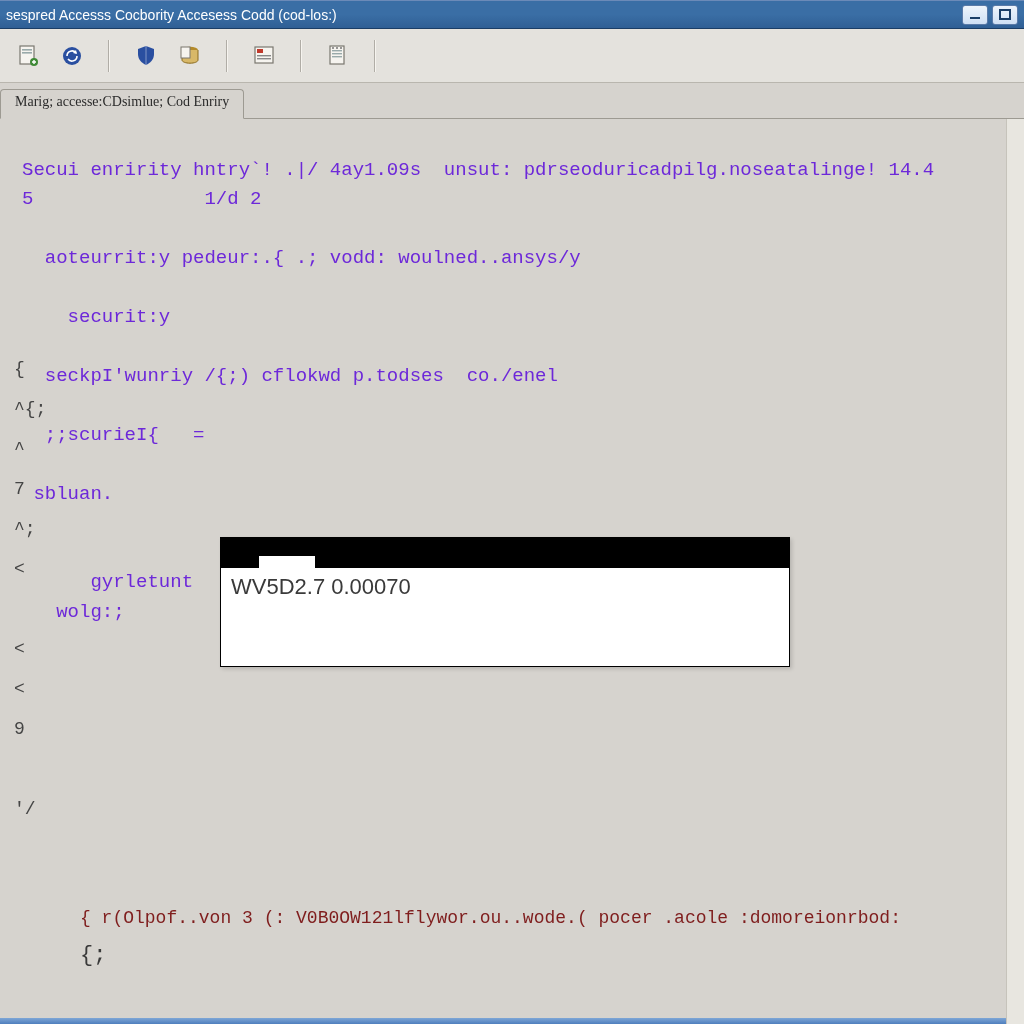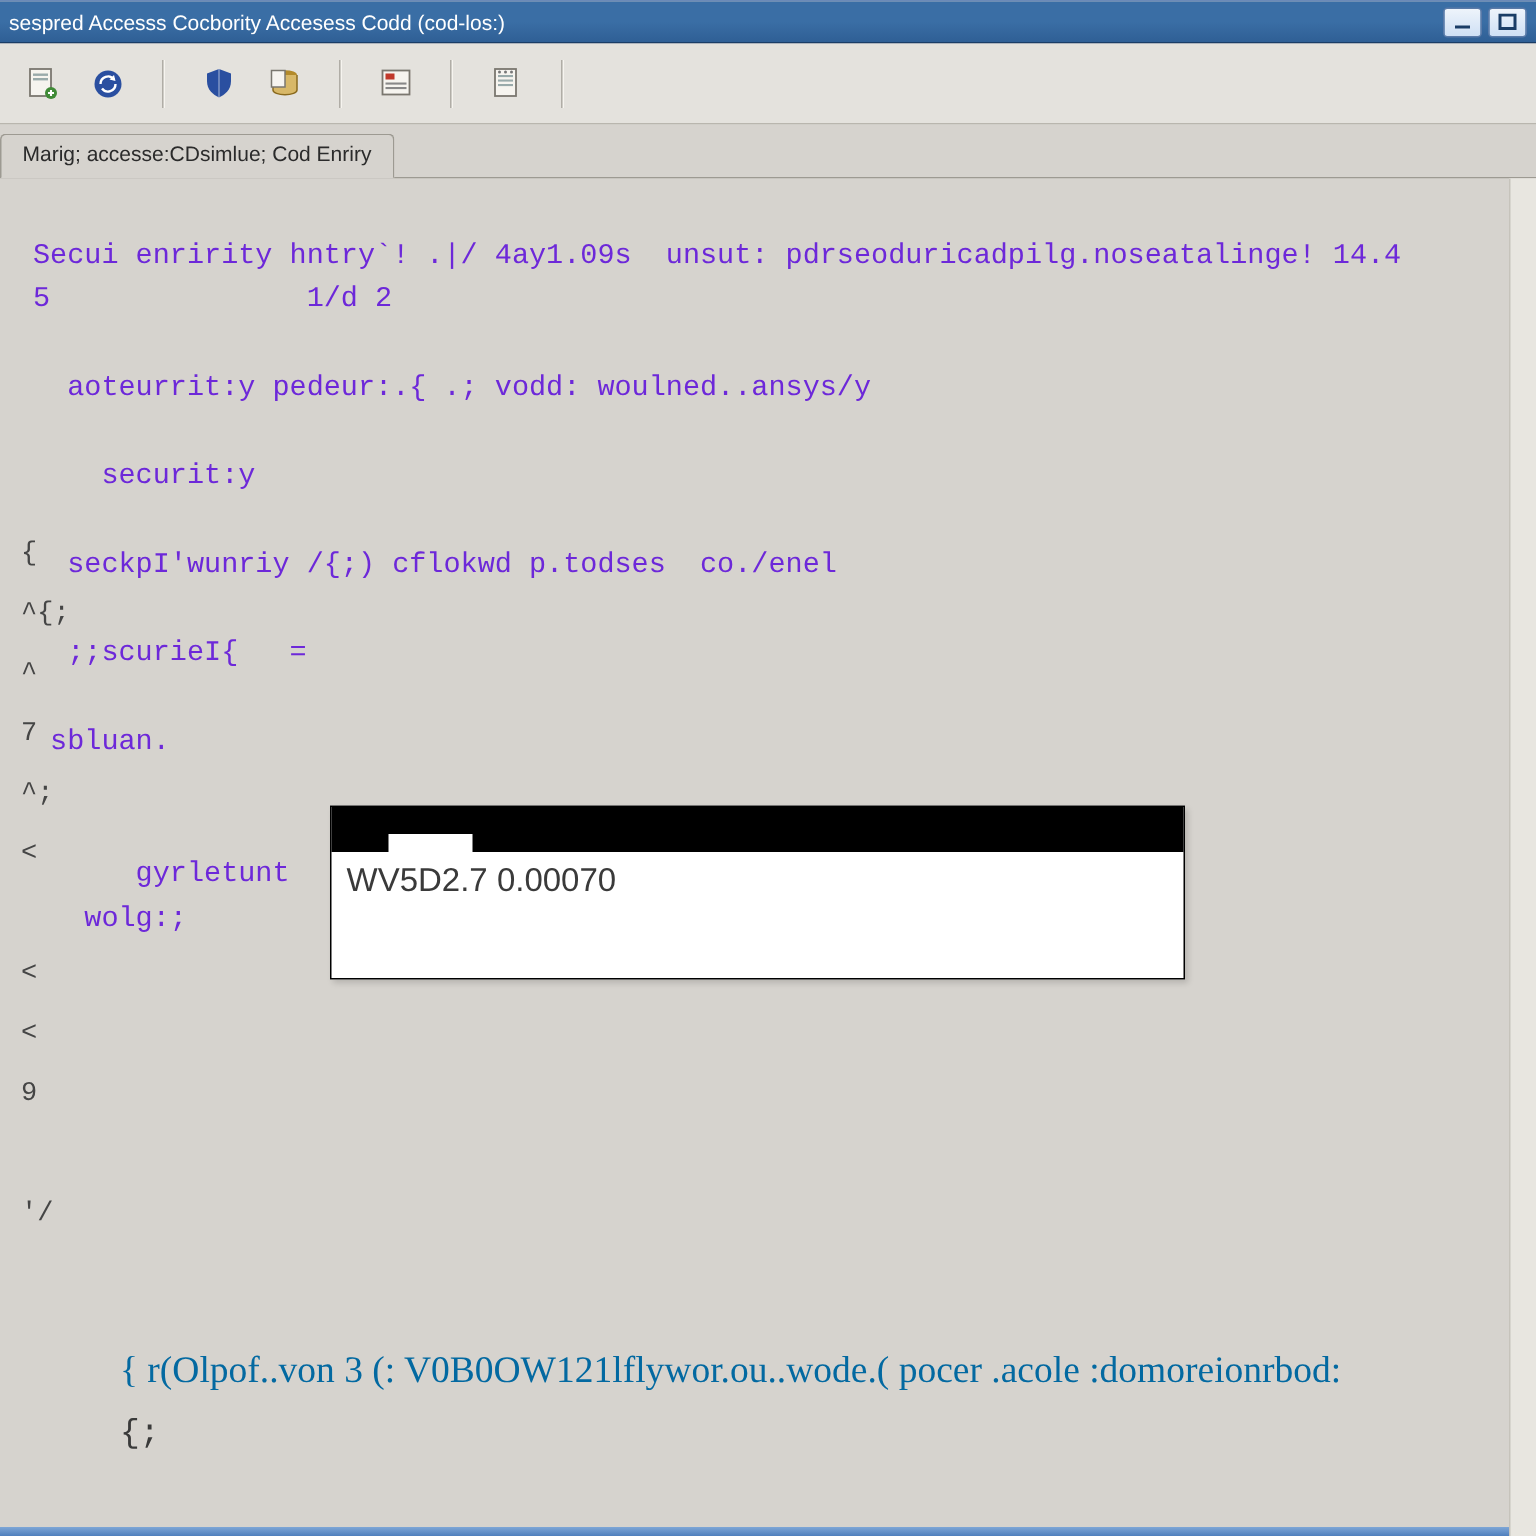--- a/index.html
+++ b/index.html
@@ -74,20 +74,21 @@
     font-size: 14px;
     color: #2b2b2b;
     margin-right: 4px;
     position: relative;
     top: 1px;
     cursor: pointer;
   }
   .tab.active {
     background: #d6d3ce;
     border-bottom: 1px solid #d6d3ce;
+    font-family: Liberation Serif, serif;
   }
   .content {
     flex: 1;
     position: relative;
     background: #d6d3ce;
     border-right: 18px solid #e4e2dd;
   }
   .scrollbar-track {
     position: absolute; right: -18px; top: 0; bottom: 0; width: 18px;
     background: #e8e6e0;
@@ -105,21 +106,21 @@
     position: absolute;
     left: 14px; top: 240px;
     width: 28px;
     font-family: "Courier New", monospace;
     font-size: 18px; color: #454545;
   }
   .gutter div { height: 40px; }
   .popup {
     position: absolute;
     left: 220px; top: 418px;
-    width: 570px; height: 116px;
+    width: 570px; height: 130px;
     background: #ffffff;
     border: 1px solid #000000;
     box-shadow: 2px 2px 4px rgba(0,0,0,.15);
   }
   .popup-header {
     height: 30px;
     background: #000000;
     position: relative;
   }
   .popup-notch {
@@ -130,22 +131,22 @@
   }
   .popup-body {
     padding: 6px 10px;
     font-family: Tahoma, sans-serif;
     font-size: 22px;
     color: #3a3a3a;
   }
   .footer-line {
     position: absolute;
     left: 80px; bottom: 96px;
-    font-family: Liberation Serif, serif;
-    font-size: 25px; color: #0369a1;
+    font-family: Liberation Mono, monospace;
+    font-size: 18px; color: #7f1d1d;
   }
   .footer-brace {
     position: absolute;
     left: 80px; bottom: 56px;
     font-family: "Courier New", monospace;
     font-size: 22px; color: #3a3a3a;
   }
   .bottom-border {
     position: absolute; left:0; right:0; bottom:0; height:6px;
     background: linear-gradient(#7ea6d6,#4f7fbd);

